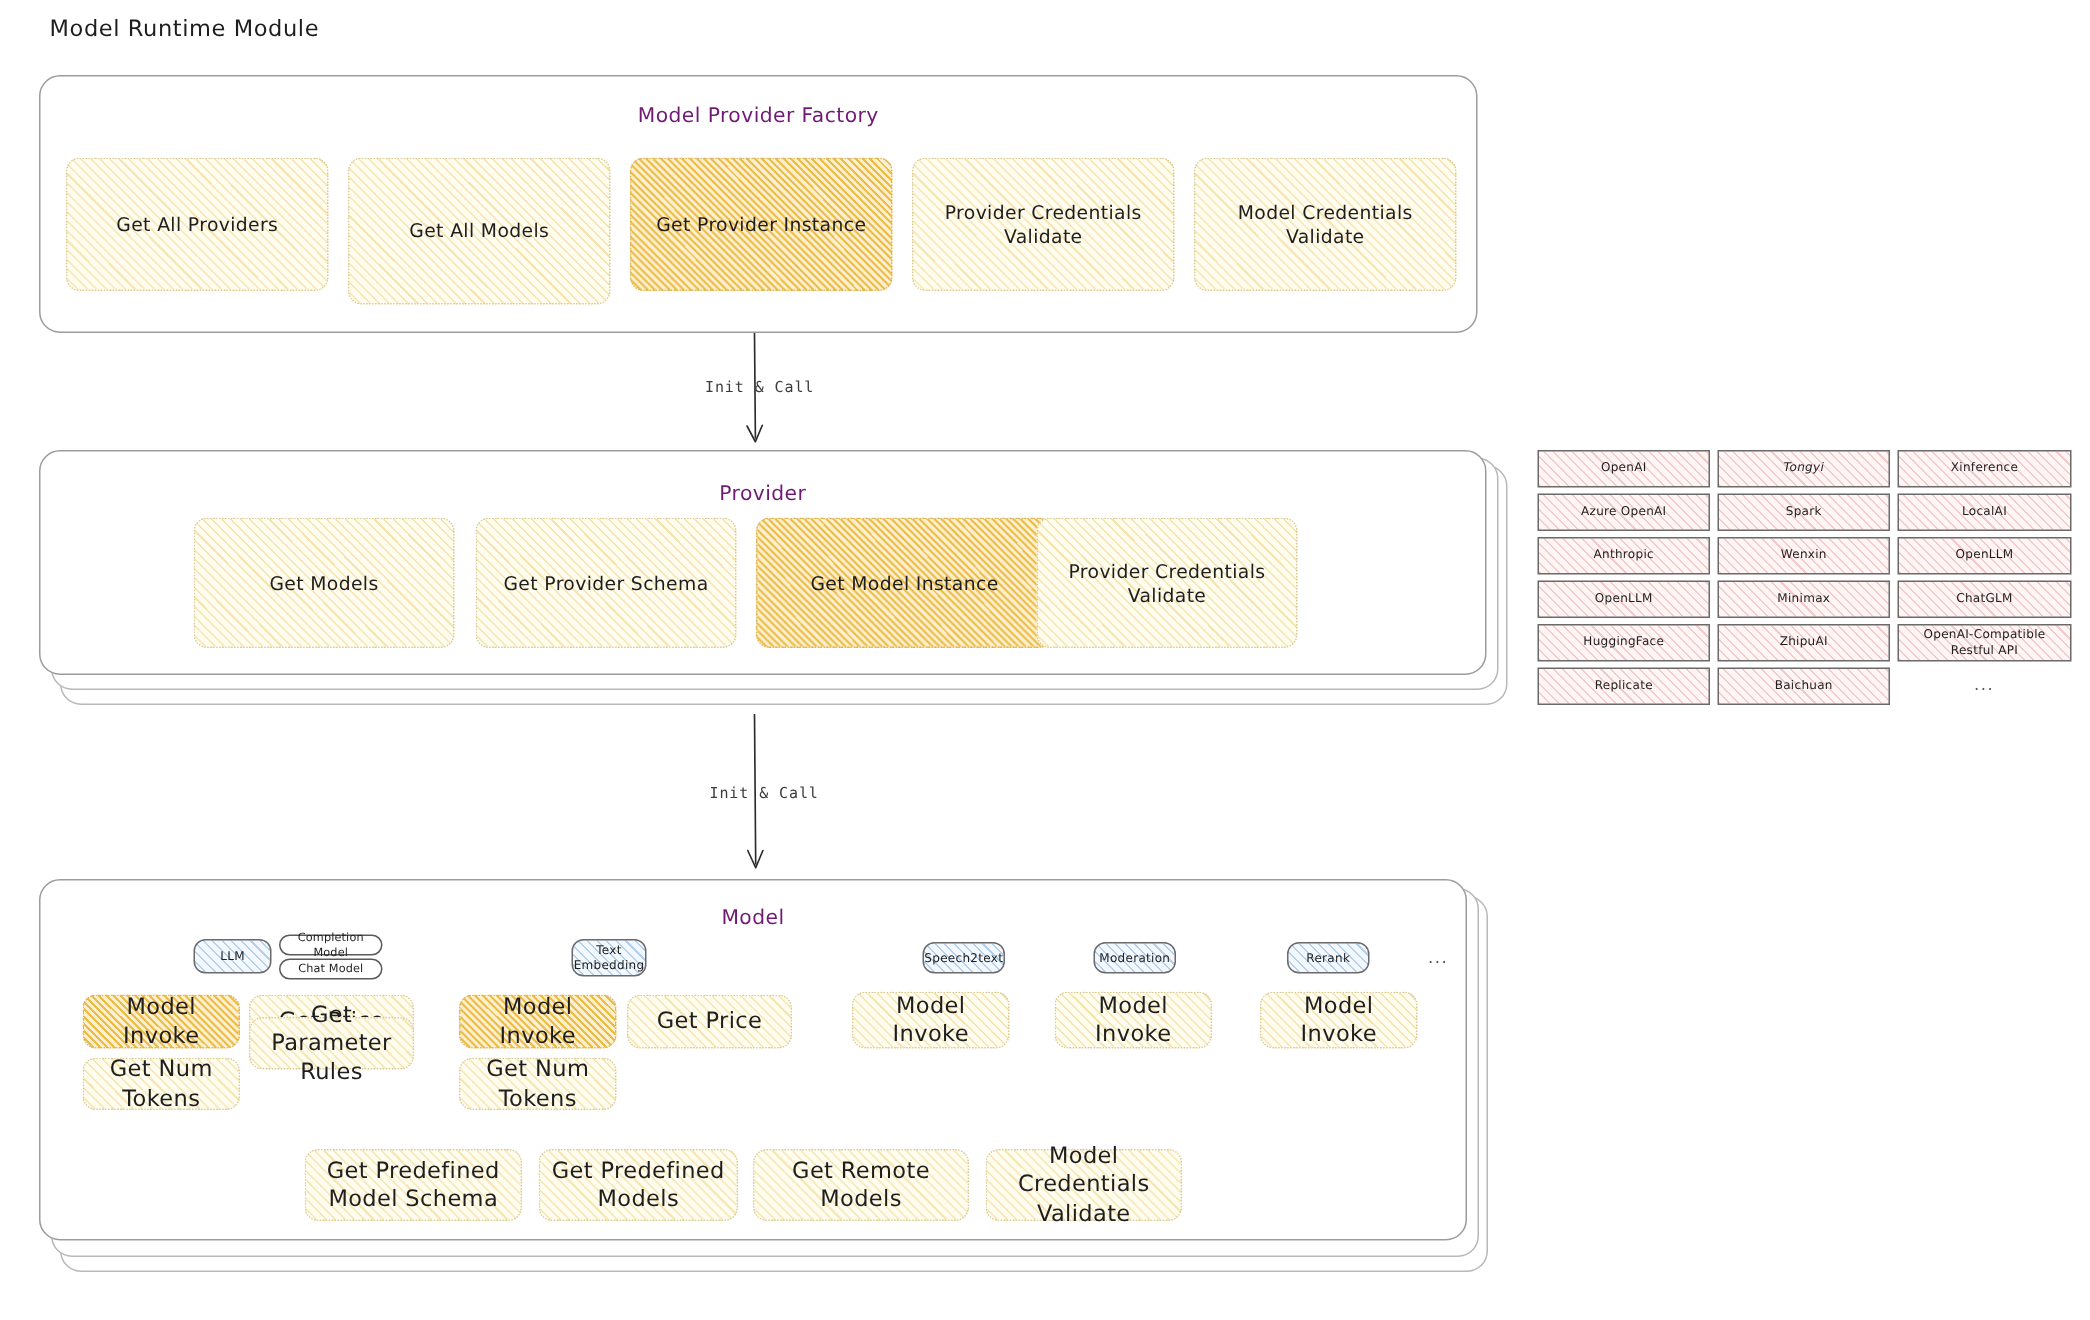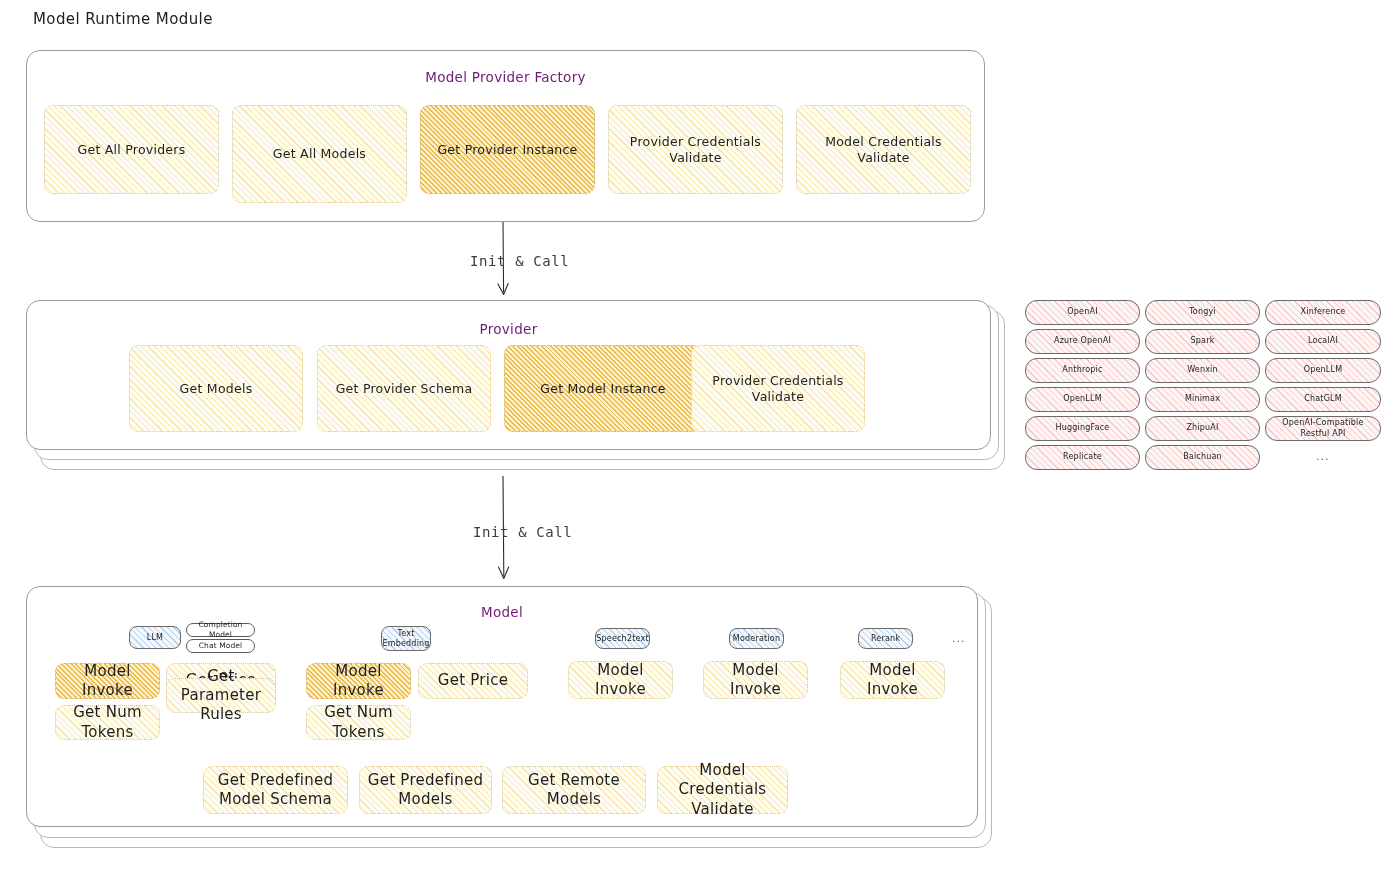--- a/index.html
+++ b/index.html
@@ -48,21 +48,21 @@
   
   .hx-dark{
     border:1.1px dotted #dcb65f;
     background-color:#fdf0cf;
     background-image:repeating-linear-gradient(45deg,
         rgba(233,178,48,.85) 0px, rgba(233,178,48,.85) 1.4px,
         rgba(255,255,255,0) 1.4px, rgba(255,255,255,0) 3.4px);
   }
   
   .hx-pink{
-    border:1.1px solid #6a6a6a;border-radius:12px;
+    border:1.1px solid #6a6a6a;border-radius:0;
     background-color:#fff5f5;
     background-image:repeating-linear-gradient(45deg,
         rgba(230,150,150,.45) 0px, rgba(230,150,150,.45) 1px,
         rgba(255,255,255,0) 1px, rgba(255,255,255,0) 4.5px);
     font-size:8px;letter-spacing:.2px;
   }
   
   .hx-blue{
     border:1.1px solid #6a6a6a;border-radius:8px;
     background-color:#f2f8fd;
@@ -75,21 +75,21 @@
   .hx-white{
     border:1.1px solid #5a5a5a;border-radius:7px;background:#ffffff;
     font-size:7.5px;letter-spacing:.1px;
   }
 
   .fs13{font-size:12.5px;}
   .fs12{font-size:15px;}
 
   
   .arrow-label{
-    position:absolute;font-size:14px;letter-spacing:.6px;color:#3c3c3c;
+    position:absolute;font-size:10px;letter-spacing:.6px;color:#3c3c3c;
     font-family:"DejaVu Sans Mono","Liberation Mono",monospace;
     white-space:nowrap;
   }
   .ellipsis{
     position:absolute;font-size:11px;color:#555;letter-spacing:1px;
   }
 </style>
 </head>
 <body>
 
@@ -122,21 +122,21 @@
 
 <div class="abs" style="left:1025px;top:300px;width:356px;height:175px;">
 
   <div class="hx hx-pink abs" style="left:0px;top:0px;width:115px;height:25px;">OpenAI</div>
   <div class="hx hx-pink abs" style="left:0px;top:29px;width:115px;height:25px;">Azure OpenAI</div>
   <div class="hx hx-pink abs" style="left:0px;top:58px;width:115px;height:25px;">Anthropic</div>
   <div class="hx hx-pink abs" style="left:0px;top:87px;width:115px;height:25px;">OpenLLM</div>
   <div class="hx hx-pink abs" style="left:0px;top:116px;width:115px;height:25px;">HuggingFace</div>
   <div class="hx hx-pink abs" style="left:0px;top:145px;width:115px;height:25px;">Replicate</div>
 
-  <div class="hx hx-pink abs" style="left:120px;top:0px;width:115px;height:25px;">Tongyi</div>
+  <div class="hx hx-pink abs" style="left:120px;top:0px;width:115px;height:25px;font-style:italic;">Tongyi</div>
   <div class="hx hx-pink abs" style="left:120px;top:29px;width:115px;height:25px;">Spark</div>
   <div class="hx hx-pink abs" style="left:120px;top:58px;width:115px;height:25px;">Wenxin</div>
   <div class="hx hx-pink abs" style="left:120px;top:87px;width:115px;height:25px;">Minimax</div>
   <div class="hx hx-pink abs" style="left:120px;top:116px;width:115px;height:25px;">ZhipuAI</div>
   <div class="hx hx-pink abs" style="left:120px;top:145px;width:115px;height:25px;">Baichuan</div>
 
   <div class="hx hx-pink abs" style="left:240px;top:0px;width:116px;height:25px;">Xinference</div>
   <div class="hx hx-pink abs" style="left:240px;top:29px;width:116px;height:25px;">LocalAI</div>
   <div class="hx hx-pink abs" style="left:240px;top:58px;width:116px;height:25px;">OpenLLM</div>
   <div class="hx hx-pink abs" style="left:240px;top:87px;width:116px;height:25px;">ChatGLM</div>
@@ -163,21 +163,21 @@
 <div class="hx hx-light fs12 abs" style="left:166px;top:663px;width:110px;height:36px;">Get Price</div>
 <div class="hx hx-light fs12 abs" style="left:55px;top:705px;width:105px;height:35px;">Get Num Tokens</div>
 <div class="hx hx-light fs12 abs" style="left:166px;top:678px;width:110px;height:35px;">Get Parameter Rules</div>
 
 <div class="hx hx-blue abs" style="left:381px;top:626px;width:50px;height:25px;">Text Embedding</div>
 
 <div class="hx hx-dark fs12 abs" style="left:306px;top:663px;width:105px;height:36px;">Model Invoke</div>
 <div class="hx hx-light fs12 abs" style="left:418px;top:663px;width:110px;height:36px;">Get Price</div>
 <div class="hx hx-light fs12 abs" style="left:306px;top:705px;width:105px;height:35px;">Get Num Tokens</div>
 
-<div class="hx hx-blue abs" style="left:595px;top:628px;width:55px;height:21px;">Speech2text</div>
+<div class="hx hx-blue abs" style="left:615px;top:628px;width:55px;height:21px;">Speech2text</div>
 <div class="hx hx-light fs12 abs" style="left:568px;top:661px;width:105px;height:38px;">Model Invoke</div>
 
 <div class="hx hx-blue abs" style="left:729px;top:628px;width:55px;height:21px;">Moderation</div>
 <div class="hx hx-light fs12 abs" style="left:703px;top:661px;width:105px;height:38px;">Model Invoke</div>
 
 <div class="hx hx-blue abs" style="left:858px;top:628px;width:55px;height:21px;">Rerank</div>
 <div class="hx hx-light fs12 abs" style="left:840px;top:661px;width:105px;height:38px;">Model Invoke</div>
 
 <div class="ellipsis" style="left:952px;top:632px;">...</div>
 

